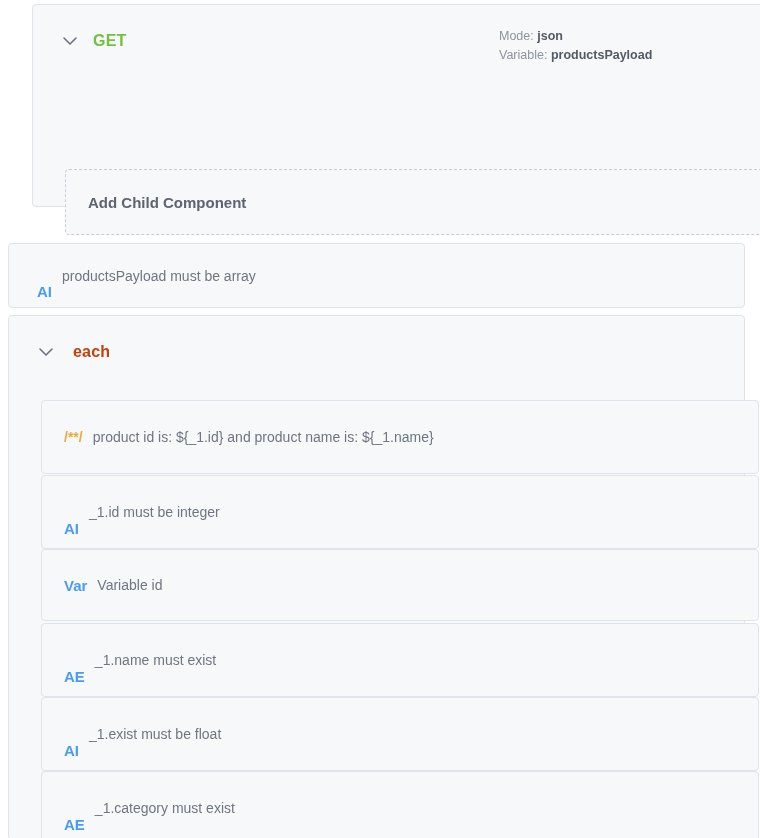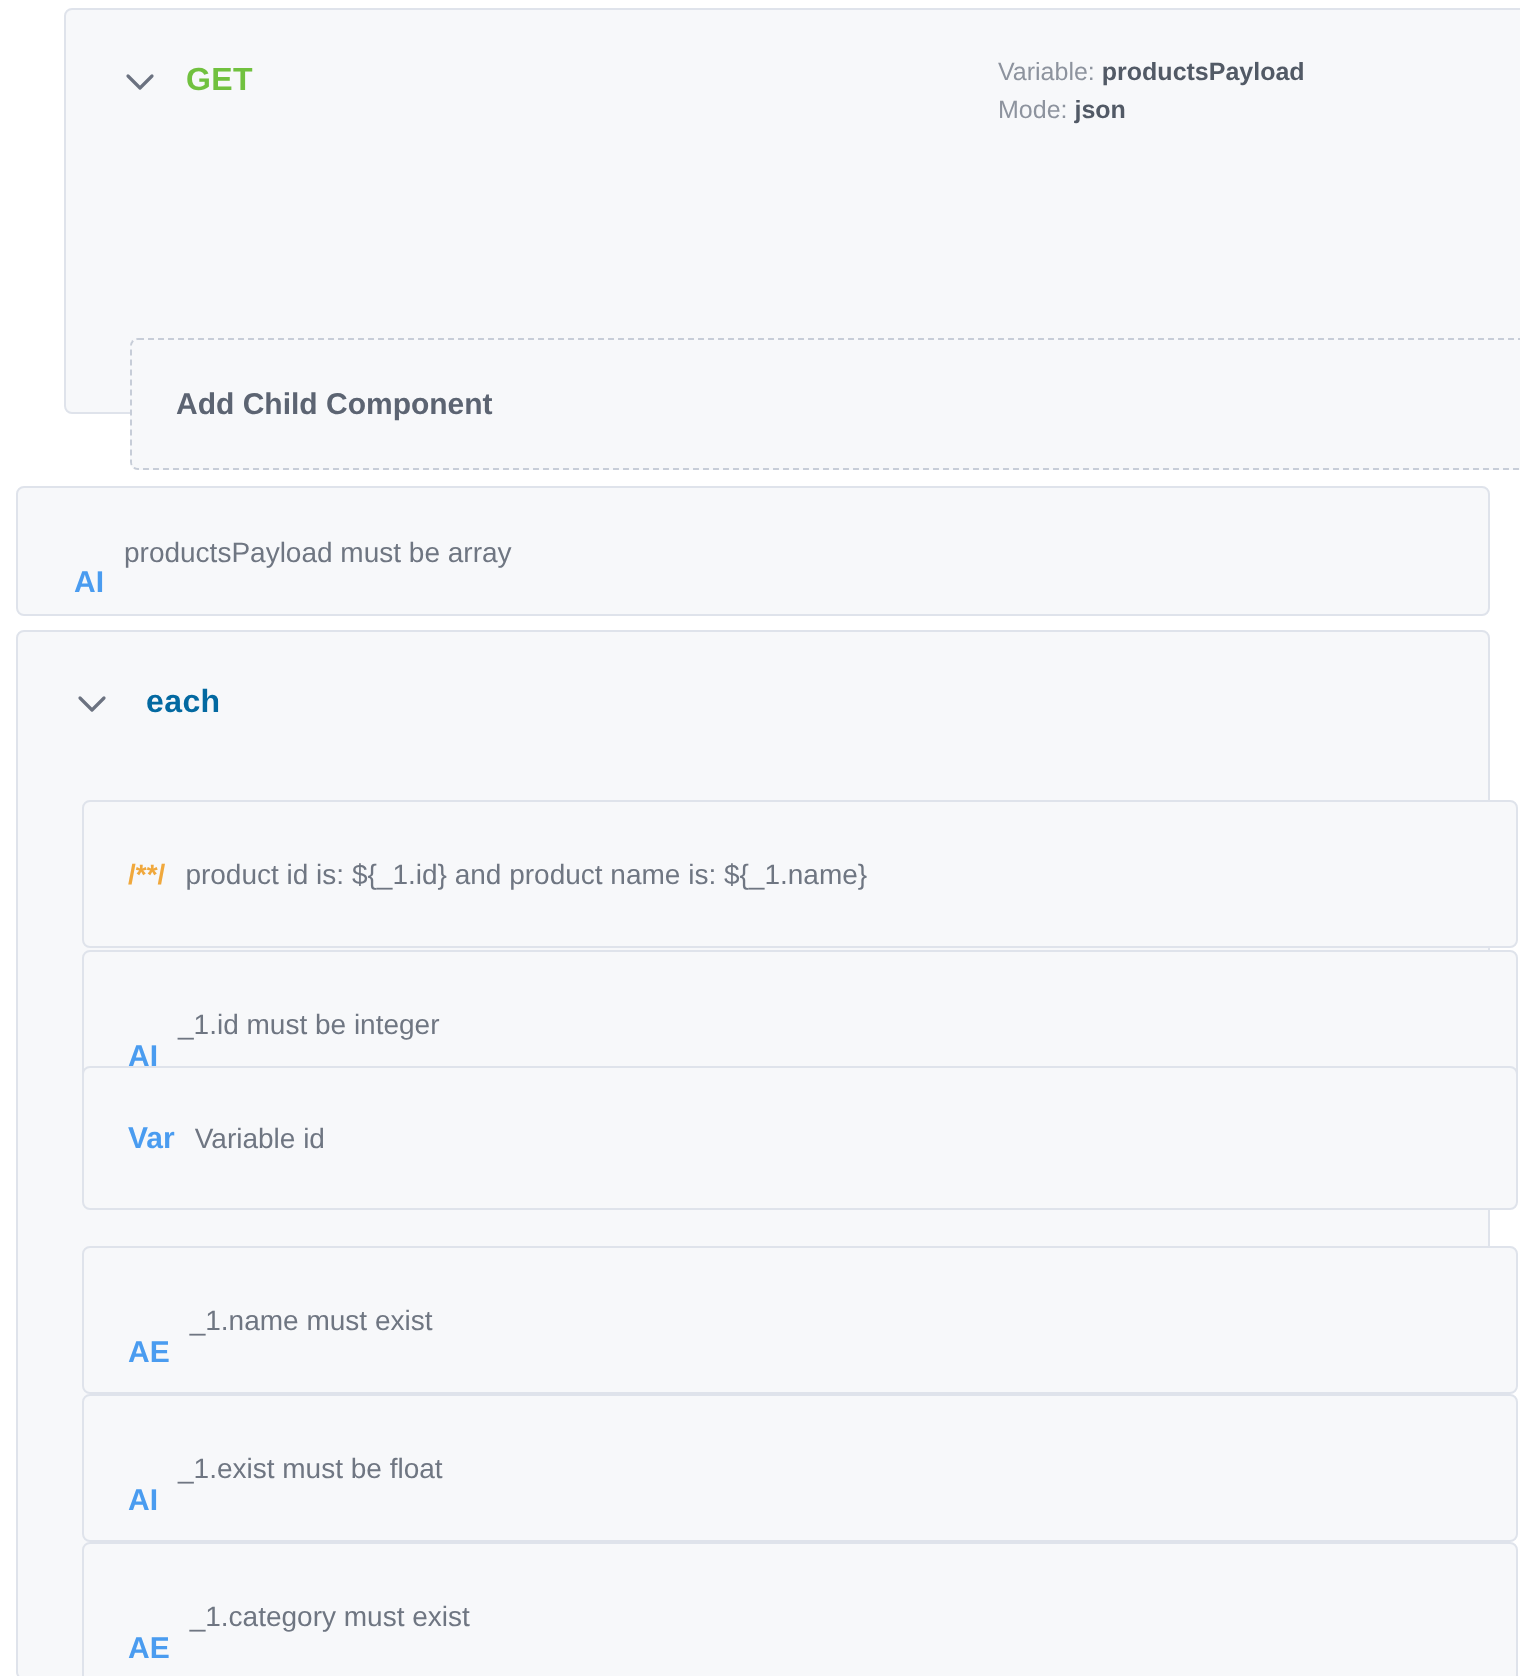--- a/index.html
+++ b/index.html
@@ -69,21 +69,21 @@
   }
   .chevron svg { display: block; }
 
   .verb {
     font-size: 16px;
     font-weight: bold;
     letter-spacing: .2px;
     flex: 0 0 auto;
   }
   .verb-get { color: #71c13f; }
-  .verb-each { color: #0369a1; }
+  .verb-each { color: #c2410c; }
 
   .verb-url {
     margin-left: 9px;
     font-size: 15px;
     color: #8d939e;
     white-space: nowrap;
     flex: 0 0 auto;
   }
 
   .meta {
@@ -157,26 +157,26 @@
       <span class="chevron">
         <svg width="22" height="22" viewBox="0 0 22 22" aria-hidden="true">
           <path d="M5 8 L11 14 L17 8" fill="none" stroke="#6b7280" stroke-width="1.6" stroke-linecap="round" stroke-linejoin="round"></path>
         </svg>
       </span>
       <span class="verb verb-get">GET</span>
     </div>
 
     <div class="meta">
       <div class="meta-line">
+        <span>Mode:</span>
+        <b>json</b>
+      </div>
+      <div class="meta-line">
         <span>Variable:</span>
         <b>productsPayload</b>
-      </div>
-      <div class="meta-line">
-        <span>Mode:</span>
-        <b>json</b>
       </div>
     </div>
 
 
     <div class="child-box dashed" style="top:164px; height:66px;">
       <div class="add-label">Add Child Component</div>
     </div>
   </div>
 
   <div class="card card-root" style="top:243px; height:65px;">
@@ -204,21 +204,21 @@
       </div>
     </div>
 
     <div class="child-box" style="top:159px; height:74px;">
       <div class="stmt stmt-pad-child">
         <span class="tag tag-assert">AI</span>
         <span class="stmt-text">_1.id must be integer</span>
       </div>
     </div>
 
-    <div class="child-box" style="top:217px; height:72px;">
+    <div class="child-box" style="top:233px; height:72px;">
       <div class="stmt stmt-pad-child">
         <span class="tag tag-var">Var</span>
         <span class="stmt-text">Variable id</span>
       </div>
     </div>
 
     <div class="child-box" style="top:307px; height:74px;">
       <div class="stmt stmt-pad-child">
         <span class="tag tag-assert">AE</span>
         <span class="stmt-text">_1.name must exist</span>

